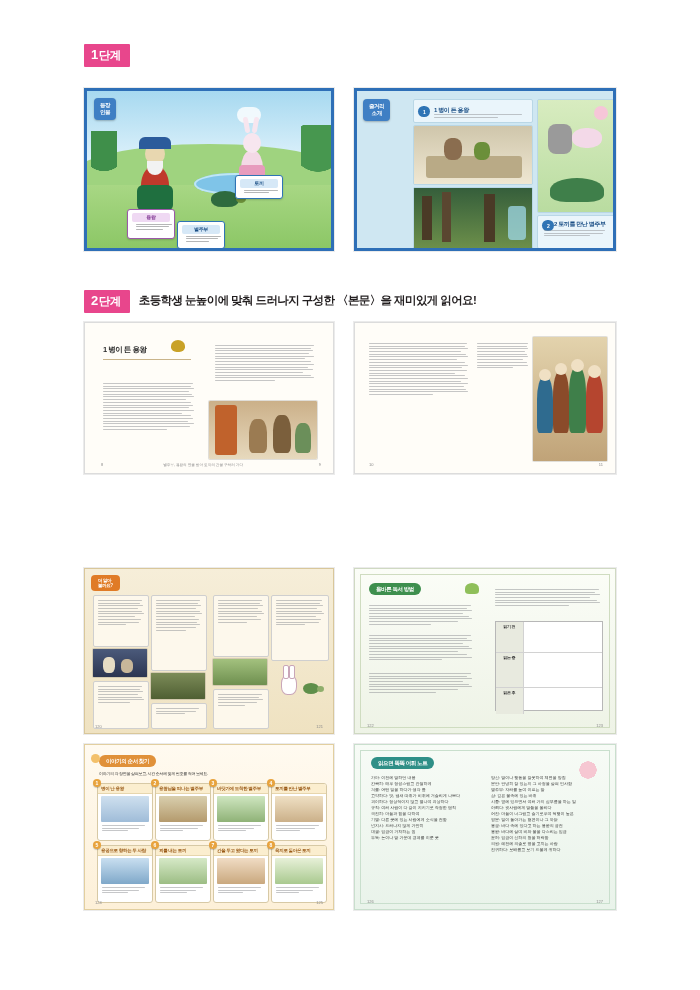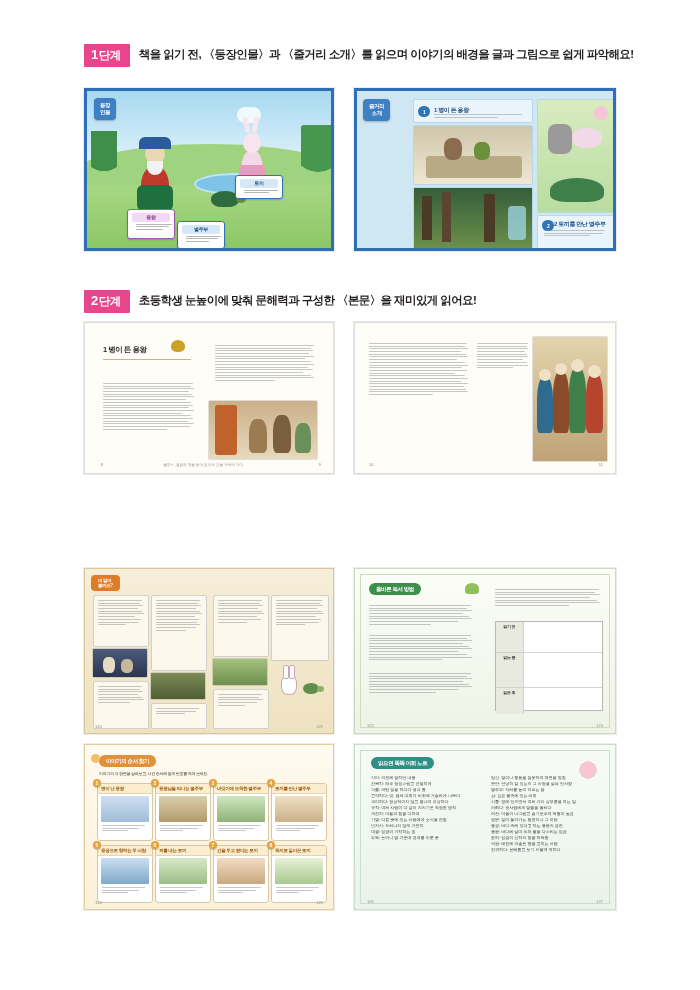--- a/index.html
+++ b/index.html
@@ -232,21 +232,20 @@
 </head>
 <body>
 
 <div class="page">
 
   <div class="step-block" style="top:44px;">
     <div class="step-head">
       <div class="step-badge">
         <span class="num">1</span><span>단계</span>
       </div>
-      <div class="step-text">책을 읽기 전, 〈등장인물〉과 〈줄거리 소개〉를 읽으며 이야기의 배경을 글과 그림으로 쉽게 파악해요!</div>
     </div>
   </div>
 
   <div class="spread s1a" style="left:84px; top:88px; width:250px; height:163px;">
     <div class="sky"></div>
     <div class="hill2"></div>
     <div class="hill"></div>
     <div class="ground"></div>
     <div class="pond"></div>
 
@@ -348,21 +347,21 @@
           <i style="width:72%"></i>
       </div>
     </div>
   </div>
 
   <div class="step-block" style="top:290px;">
     <div class="step-head">
       <div class="step-badge">
         <span class="num">2</span><span>단계</span>
       </div>
-      <div class="step-text">초등학생 눈높이에 맞춰 문해력과 구성한 〈본문〉을 재미있게 읽어요!</div>
+      <div class="step-text">초등학생 눈높이에 맞춰 드러나지 구성한 〈본문〉을 재미있게 읽어요!</div>
     </div>
   </div>
 
   <div class="spread s2" style="left:84px; top:322px; width:250px; height:152px;">
     <div class="paper"></div>
     <div class="chapter-title" style="left:18px;top:22px;">1 병이 든 용왕</div>
     <div style="position:absolute;left:86px;top:17px;width:14px;height:12px;background:#c9a227;border-radius:50% 50% 40% 40%;"></div>
     <div class="rule" style="left:18px;top:36px;width:88px;"></div>
 
     <div class="lines dense" style="left:18px;top:60px;width:92px;">

